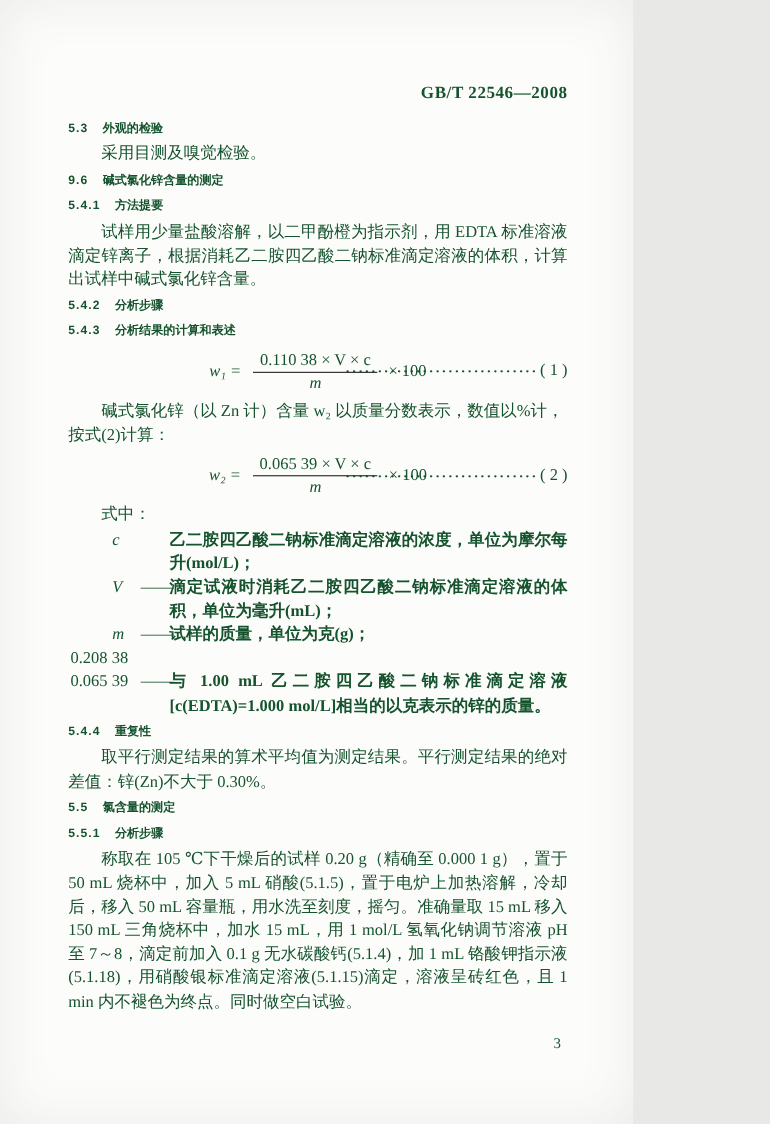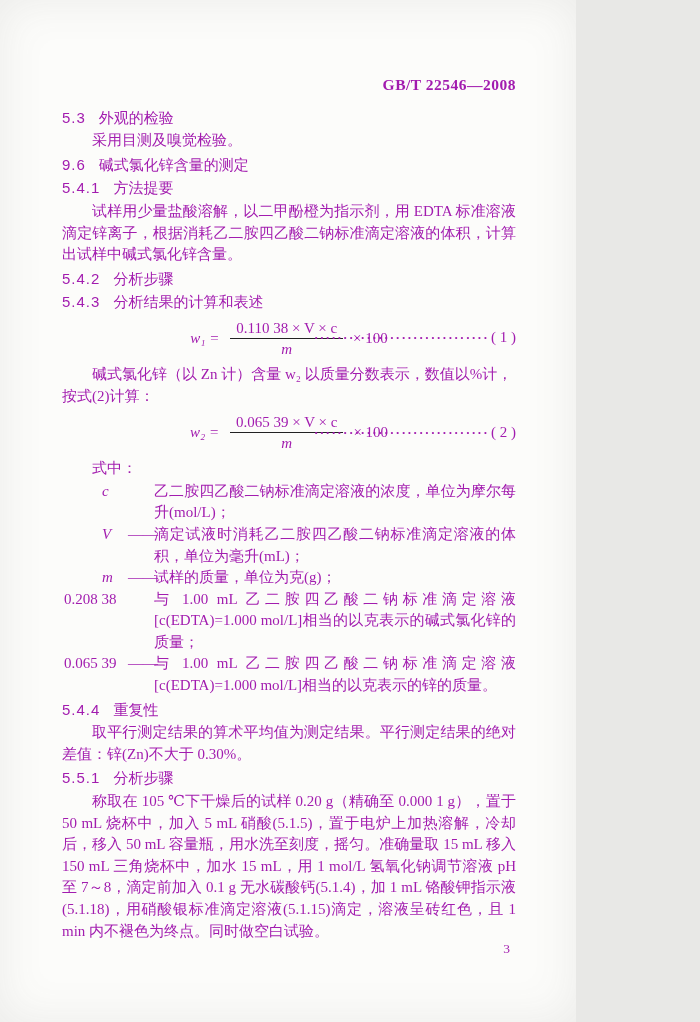--- a/index.html
+++ b/index.html
@@ -6,38 +6,38 @@
   body{
     width:700px;height:1022px;
     background:#e8e8e6;
     font-family:"Liberation Serif","DejaVu Serif",serif;
   }
   .page{
     position:relative;
     width:576px;height:1022px;
     background:#fcfcfa;
     box-shadow:inset 0 0 46px rgba(90,90,85,.10);
-    color:#a21caf;
+    color:#14532d;
     overflow:hidden;
     box-sizing:border-box;
     padding:74px 60px 0 62px;
     font-size:15px;
     line-height:21.6px;
   }
   .doc-header{
     text-align:right;
     font-weight:bold;
     font-size:15.5px;
     letter-spacing:.5px;
     margin-bottom:11px;
   }
   .heading{
     font-family:"Liberation Sans","DejaVu Sans",sans-serif;
-    font-weight:normal;
-    font-size:15px;
+    font-weight:bold;
+    font-size:11px;
     margin:2px 0;
     display:flex;
   }
   .heading .sec-no{margin-right:13px;letter-spacing:1px;}
   .para{
     text-indent:2em;
     text-align:justify;
     margin:0;
   }
   .intro{
@@ -74,21 +74,21 @@
   .dots{letter-spacing:1.5px;font-weight:bold;font-size:13px;}
   .eq-no{margin-left:2px;}
   .where-label{text-indent:2em;margin:1px 0;}
   .def-row{display:flex;}
   .def-term{
     width:66px;flex-shrink:0;box-sizing:border-box;
     padding-left:40px;
     font-style:italic;
   }
   .def-dash{width:26px;flex-shrink:0;}
-  .def-desc{flex:1;text-align:justify;}
+  .def-desc{flex:1;text-align:justify;font-weight:bold;}
   .defs-1 .def-row:nth-child(4) .def-term,
   .defs-1 .def-row:nth-child(5) .def-term{
     padding-left:2px;font-style:normal;white-space:nowrap;
   }
   .page-number{
     position:absolute;
     top:938px;right:66px;
     font-size:13.5px;
   }
 </style>
@@ -168,36 +168,39 @@
       <span class="def-desc">滴定试液时消耗乙二胺四乙酸二钠标准滴定溶液的体积，单位为毫升(mL)；</span>
     </div>
     <div class="def-row">
       <span class="def-term">m</span>
       <span class="def-dash">——</span>
       <span class="def-desc">试样的质量，单位为克(g)；</span>
     </div>
     <div class="def-row">
       <span class="def-term">0.208 38</span>
       <span class="def-dash"></span>
-      <span class="def-desc">与 1.00 mL 乙二胺四乙酸二钠标准滴定溶液[c(EDTA)=1.000 mol/L]相当的以克表示的碱式氯化锌的质量；</span>
     </div>
     <div class="def-row">
       <span class="def-term">0.065 39</span>
       <span class="def-dash">——</span>
       <span class="def-desc">与 1.00 mL 乙二胺四乙酸二钠标准滴定溶液[c(EDTA)=1.000 mol/L]相当的以克表示的锌的质量。</span>
     </div>
   </div>
 
 
   <div class="heading">
     <span class="sec-no">5.4.4</span>
     <span>重复性</span>
   </div>
   <p class="para">取平行测定结果的算术平均值为测定结果。平行测定结果的绝对差值：锌(Zn)不大于 0.30%。</p>
 
+  <div class="heading">
+    <span class="sec-no">5.5</span>
+    <span>氯含量的测定</span>
+  </div>
 
   <div class="heading">
     <span class="sec-no">5.5.1</span>
     <span>分析步骤</span>
   </div>
   <p class="para">称取在 105 ℃下干燥后的试样 0.20 g（精确至 0.000 1 g），置于 50 mL 烧杯中，加入 5 mL 硝酸(5.1.5)，置于电炉上加热溶解，冷却后，移入 50 mL 容量瓶，用水洗至刻度，摇匀。准确量取 15 mL 移入 150 mL 三角烧杯中，加水 15 mL，用 1 mol/L 氢氧化钠调节溶液 pH 至 7～8，滴定前加入 0.1 g 无水碳酸钙(5.1.4)，加 1 mL 铬酸钾指示液(5.1.18)，用硝酸银标准滴定溶液(5.1.15)滴定，溶液呈砖红色，且 1 min 内不褪色为终点。同时做空白试验。</p>
 
   <div class="page-number">3</div>
 
 </div>

